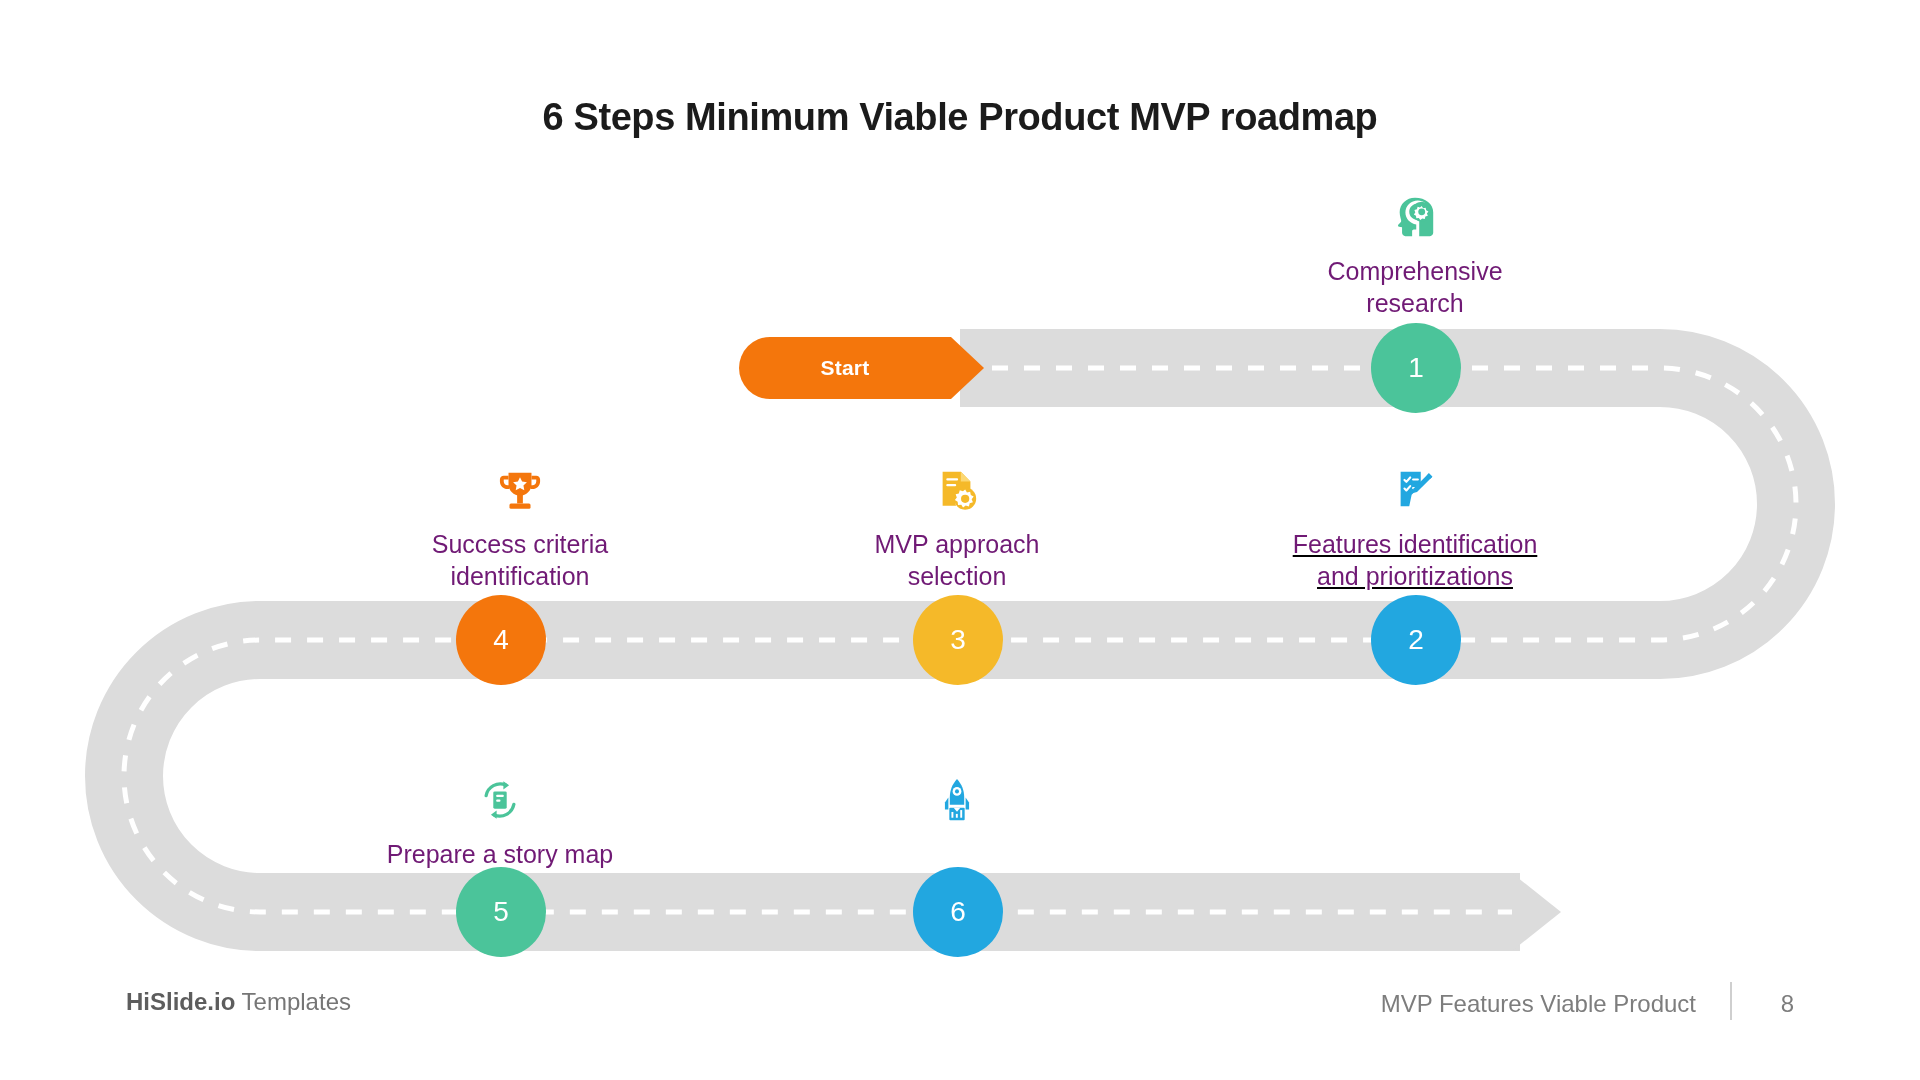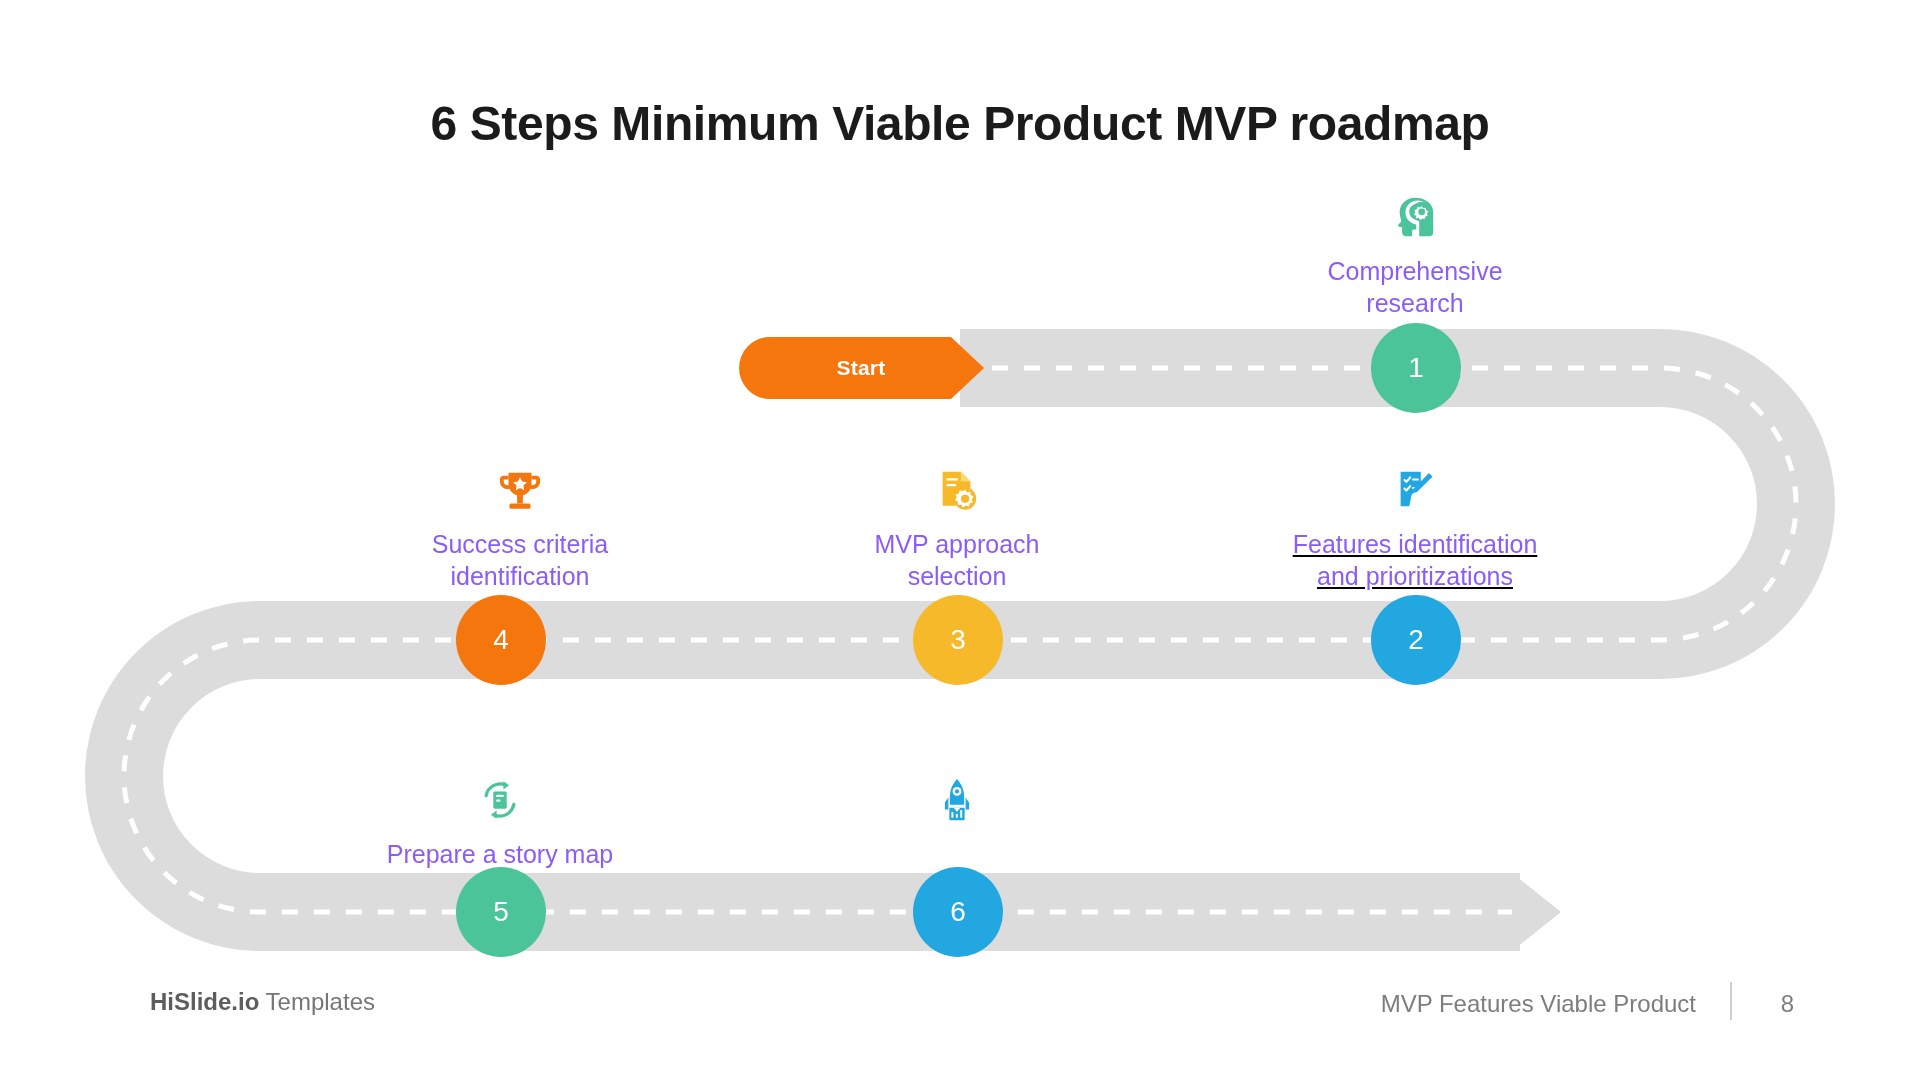--- a/index.html
+++ b/index.html
@@ -15,21 +15,21 @@
     width: 1920px; height: 1080px;
     background: #ffffff;
   }
 
   
   #slide-title {
     position: absolute;
     left: 0; top: 96px;
     width: 1920px;
     text-align: center;
-    font-size: 48px;
+    font-size: 38px;
     font-weight: 700;
     letter-spacing: -0.4px;
     color: #1b1b1b;
   }
 
   
   #road-svg {
     position: absolute;
     left: 0; top: 0;
     width: 1920px; height: 1080px;
@@ -41,21 +41,21 @@
     position: absolute;
     left: 739px; top: 337px;
     width: 245px; height: 62px;
   }
   #start-banner .start-shape {
     position: absolute; inset: 0;
     width: 245px; height: 62px;
   }
   #start-banner .start-label {
     position: absolute;
-    left: 16px; top: 0;
+    left: 0; top: 0;
     width: 212px; height: 62px;
     display: flex; align-items: center; justify-content: center;
     color: #ffffff;
     font-size: 21px;
     font-weight: 700;
     letter-spacing: 0.2px;
   }
 
   
   .step {
@@ -67,21 +67,21 @@
   .step-icon {
     height: 56px;
     display: flex;
     align-items: flex-end;
     justify-content: center;
   }
   .step-label {
     margin-top: 16px;
     font-size: 25px;
     line-height: 1.26;
-    color: #8b5cf6;
+    color: #701a75;
     font-weight: 400;
     white-space: pre-line;
   }
   .step-circle {
     position: absolute;
     width: 90px; height: 90px;
     border-radius: 50%;
     transform: translate(-45px, -45px);
     display: flex;
     align-items: center;
@@ -90,21 +90,20 @@
     font-size: 28px;
     font-weight: 500;
   }
 
   
   #footer-left {
     position: absolute;
     left: 126px; top: 988px;
     font-size: 24px;
     color: #767676;
-    margin-left: 24px;
   }
   #footer-left .brand { font-weight: 700; color: #5d5d5d; }
   #footer-right {
     position: absolute;
     right: 126px; top: 988px;
     display: flex;
     align-items: center;
     gap: 34px;
     font-size: 24px;
     color: #7d7d7d;

